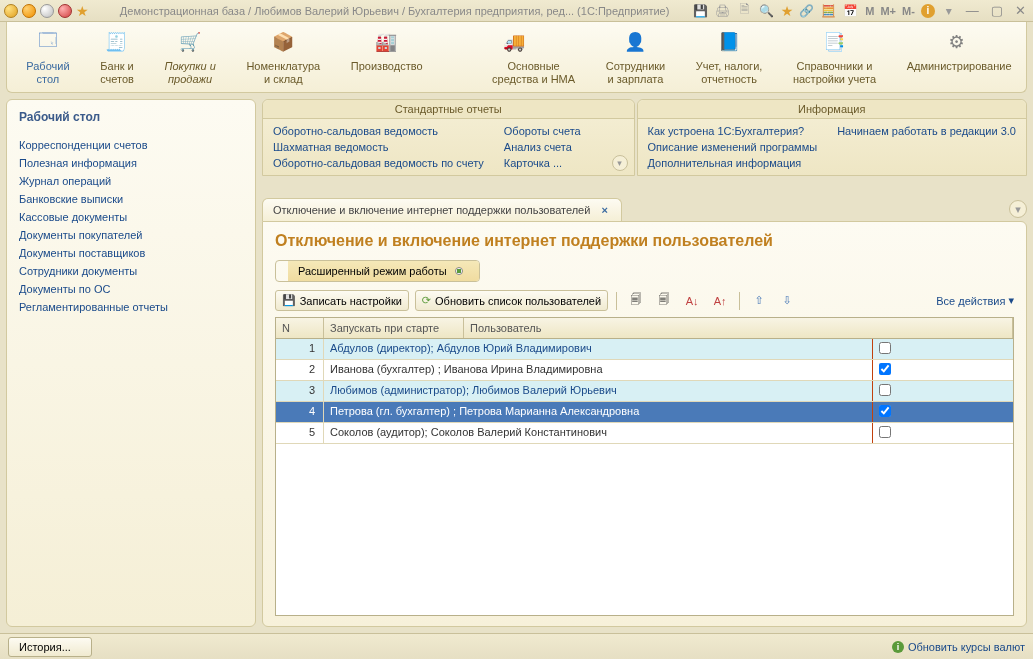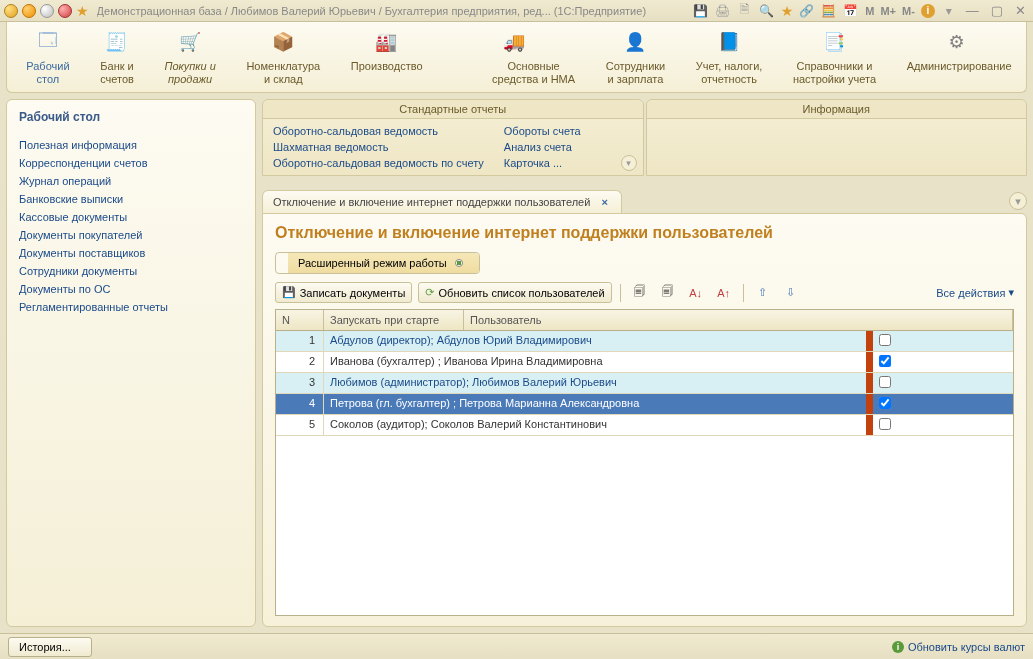--- a/index.html
+++ b/index.html
@@ -6,21 +6,21 @@
 body { background: #e8e2c8; width: 1033px; height: 659px; overflow: hidden; display: flex; flex-direction: column; }
 
 
 .titlebar { height: 22px; background: linear-gradient(#f0ead0, #e6dfc3); display: flex; align-items: center; padding: 0 4px; border-bottom: 1px solid #c9c09a; }
 .tb-left { display: flex; align-items: center; gap: 4px; }
 .tb-circle { width: 14px; height: 14px; border-radius: 50%; display: inline-block; }
 .tb-orange { background: radial-gradient(circle at 30% 30%, #ffd070, #f09000); border:1px solid #c07000; }
 .tb-gray { background: radial-gradient(circle at 30% 30%, #fff, #bbb); border:1px solid #999; }
 .tb-red  { background: radial-gradient(circle at 30% 30%, #ffb0b0, #d04040); border:1px solid #a03030; }
 .tb-star { color: #e0a030; font-size: 14px; }
-.tb-title { color: #888; margin-left: 8px; flex: 1; white-space: nowrap; overflow: hidden; }
+.tb-title { color: #888; margin-left: 8px; flex: 1; white-space: nowrap; overflow: hidden; text-align: center; }
 .tb-right { display: flex; align-items: center; gap: 6px; }
 .tb-icon { width: 16px; height: 16px; display: inline-flex; align-items: center; justify-content: center; color: #999; font-size: 12px; }
 .tb-m { color: #888; font-weight: bold; }
 .tb-info { width:14px; height:14px; border-radius:50%; background:#e0a030; color:#fff; display:inline-flex; align-items:center; justify-content:center; font-weight:bold; font-size:10px; }
 .tb-win { color: #888; font-size: 13px; padding: 0 3px; }
 
 
 .ribbon { background: linear-gradient(#fdfbf2, #f5efd6); border: 1px solid #d2c99f; border-top: none; border-radius: 0 0 6px 6px; margin: 0 6px; display: flex; padding: 8px 4px 6px 4px; justify-content: space-around; }
 .ribbon-item { display: flex; flex-direction: column; align-items: center; gap: 6px; cursor: pointer; padding: 0 6px; text-align: center; }
 .ribbon-icon { width: 24px; height: 24px; display: flex; align-items: center; justify-content: center; font-size: 18px; }
@@ -29,21 +29,21 @@
 
 
 .main { flex: 1; display: flex; margin: 6px; gap: 6px; min-height: 0; }
 .sidebar { width: 250px; background: linear-gradient(#fdfbf2, #f5efd6); border: 1px solid #d2c99f; border-radius: 6px; padding: 10px 12px; }
 .sidebar h3 { color: #3a5a8a; font-size: 12px; font-weight: bold; margin-bottom: 12px; }
 .sidebar a { display: block; color: #1a4a8a; text-decoration: none; padding: 3px 0; cursor: pointer; }
 
 .content { flex: 1; display: flex; flex-direction: column; min-width: 0; }
 
 
-.panels { display: flex; gap: 2px; margin-bottom: 8px; }
+.panels { display: flex; gap: 2px; margin-bottom: 16px; }
 .panel { flex: 1; background: linear-gradient(#f5efd6, #eee6c4); border: 1px solid #d2c99f; border-radius: 6px 6px 0 0; padding: 0; }
 .panel-title-row { text-align:center; padding: 3px 0; color: #6a5a2a; border-bottom: 1px solid #d2c99f; background: #eee6c4; border-radius: 6px 6px 0 0; }
 .panel-body { display: flex; padding: 6px 10px; gap: 20px; position: relative; }
 .panel-col { display: flex; flex-direction: column; gap: 4px; }
 .panel-col a { color: #1a4a8a; text-decoration: none; cursor: pointer; white-space: nowrap; }
 .panel-expand { position:absolute; right:6px; bottom:4px; width:16px; height:16px; border:1px solid #c9c09a; border-radius:8px; display:flex; align-items:center; justify-content:center; color:#999; font-size:9px; background:#f5efd6; }
 
 
 .tab-strip { display:flex; align-items:center; margin-top:6px; position:relative; }
 .tab { background: linear-gradient(#fdfbf2, #f5efd6); border:1px solid #d2c99f; border-bottom:none; border-radius:6px 6px 0 0; padding:5px 10px; display:flex; align-items:center; gap:8px; color:#444; }
@@ -70,21 +70,21 @@
 
 .grid { flex:1; border:1px solid #b8b08a; background:#fff; display:flex; flex-direction:column; min-height:0; }
 .grid-head { display:flex; background:linear-gradient(#f8f4e4,#eee6c4); border-bottom:1px solid #b8b08a; }
 .gh { padding:4px 6px; border-right:1px solid #c9c09a; color:#555; }
 .gh-n { width:48px; }
 .gh-user { flex:1; }
 .gh-start { width:140px; }
 .grid-body { flex:1; overflow-y:auto; }
 .grow { display:flex; border-bottom:1px solid #e0d8b8; }
 .gc-n { width:48px; text-align:right; padding:3px 8px 3px 4px; color:#333; border-right:1px solid #e0d8b8; }
-.gc-user { flex:1; padding:3px 6px; color:#1a4a8a; border-right:7px solid #c2410c; }
+.gc-user { flex:1; padding:3px 6px; color:#1a4a8a; border-right:1px solid #c2410c; }
 .gc-start { width:140px; padding:3px 6px; }
 .grow.alt { background:#d8f0f4; }
 .grow.selected { background:#4a7ab8; color:#fff; }
 .grow.selected .gc-user { color:#fff; }
 .grow.selected .gc-n { color:#fff; }
 .grow.even .gc-user { color:#333; }
 
 
 .footer { height:26px; background:linear-gradient(#f0ead0,#e6dfc3); border-top:1px solid #c9c09a; display:flex; align-items:center; padding:0 8px; }
 .history-btn { padding:3px 20px 3px 10px; border:1px solid #b8b08a; border-radius:3px; background:linear-gradient(#fdfbf2,#f0ead0); cursor:pointer; }
@@ -174,22 +174,22 @@
       <div class="ribbon-icon" style="color: rgb(128, 128, 128);">⚙</div>
       <div class="ribbon-label" style="white-space: pre-line;">Администрирование</div>
     </div>
   </div>
 
 <div class="main">
 
   <div class="sidebar">
     <h3>Рабочий стол</h3>
     <div id="sidebar-items">
+        <a>Корреспонденции счетов</a>
         <a>Полезная информация</a>
-        <a>Корреспонденции счетов</a>
         <a>Журнал операций</a>
         <a>Банковские выписки</a>
         <a>Кассовые документы</a>
         <a>Документы покупателей</a>
         <a>Документы поставщиков</a>
         <a>Сотрудники документы</a>
         <a>Документы по ОС</a>
         <a>Регламентированные отчеты</a>
       </div>
   </div>
@@ -208,20 +208,30 @@
           <div class="panel-col" id="rep-col2">
               <a>Обороты счета</a>
               <a>Анализ счета</a>
               <a>Карточка ...</a>
             </div>
           <div class="panel-expand">▾</div>
         </div>
       </div>
       <div class="panel">
         <div class="panel-title-row">Информация</div>
+        <div class="panel-body">
+          <div class="panel-col" id="info-col1">
+              <a>Как устроена 1С:Бухгалтерия?</a>
+              <a>Описание изменений программы</a>
+              <a>Дополнительная информация</a>
+            </div>
+          <div class="panel-col" id="info-col2">
+              <a>Начинаем работать в редакции 3.0</a>
+            </div>
+        </div>
       </div>
     </div>
 
     <div class="tab-strip">
       <div class="tab">
         <span>Отключение и включение интернет поддержки пользователей</span>
         <span class="tab-close">×</span>
       </div>
       <div class="tab-side-expand">▾</div>
     </div>
@@ -232,21 +242,21 @@
       <div class="mode-toggle">
         <div class="mode-btn active">
           <span>Расширенный режим работы</span>
           <span class="mode-radio"></span>
         </div>
       </div>
 
       <div class="action-bar">
         <div class="action-btn">
           <span style="color:#4a7ab8;">💾</span>
-          <span>Записать документы</span>
+          <span>Записать настройки</span>
         </div>
         <div class="action-btn">
           <span style="color:#5a9a3a;">⟳</span>
           <span>Обновить список пользователей</span>
         </div>
         <span style="border-left:1px solid #c9c09a; height:18px; margin:0 2px;"></span>
         <div class="icon-btn">🗐</div>
         <div class="icon-btn">🗐</div>
         <div class="icon-btn" style="color:#c04040;">A↓</div>
         <div class="icon-btn" style="color:#c04040;">A↑</div>

